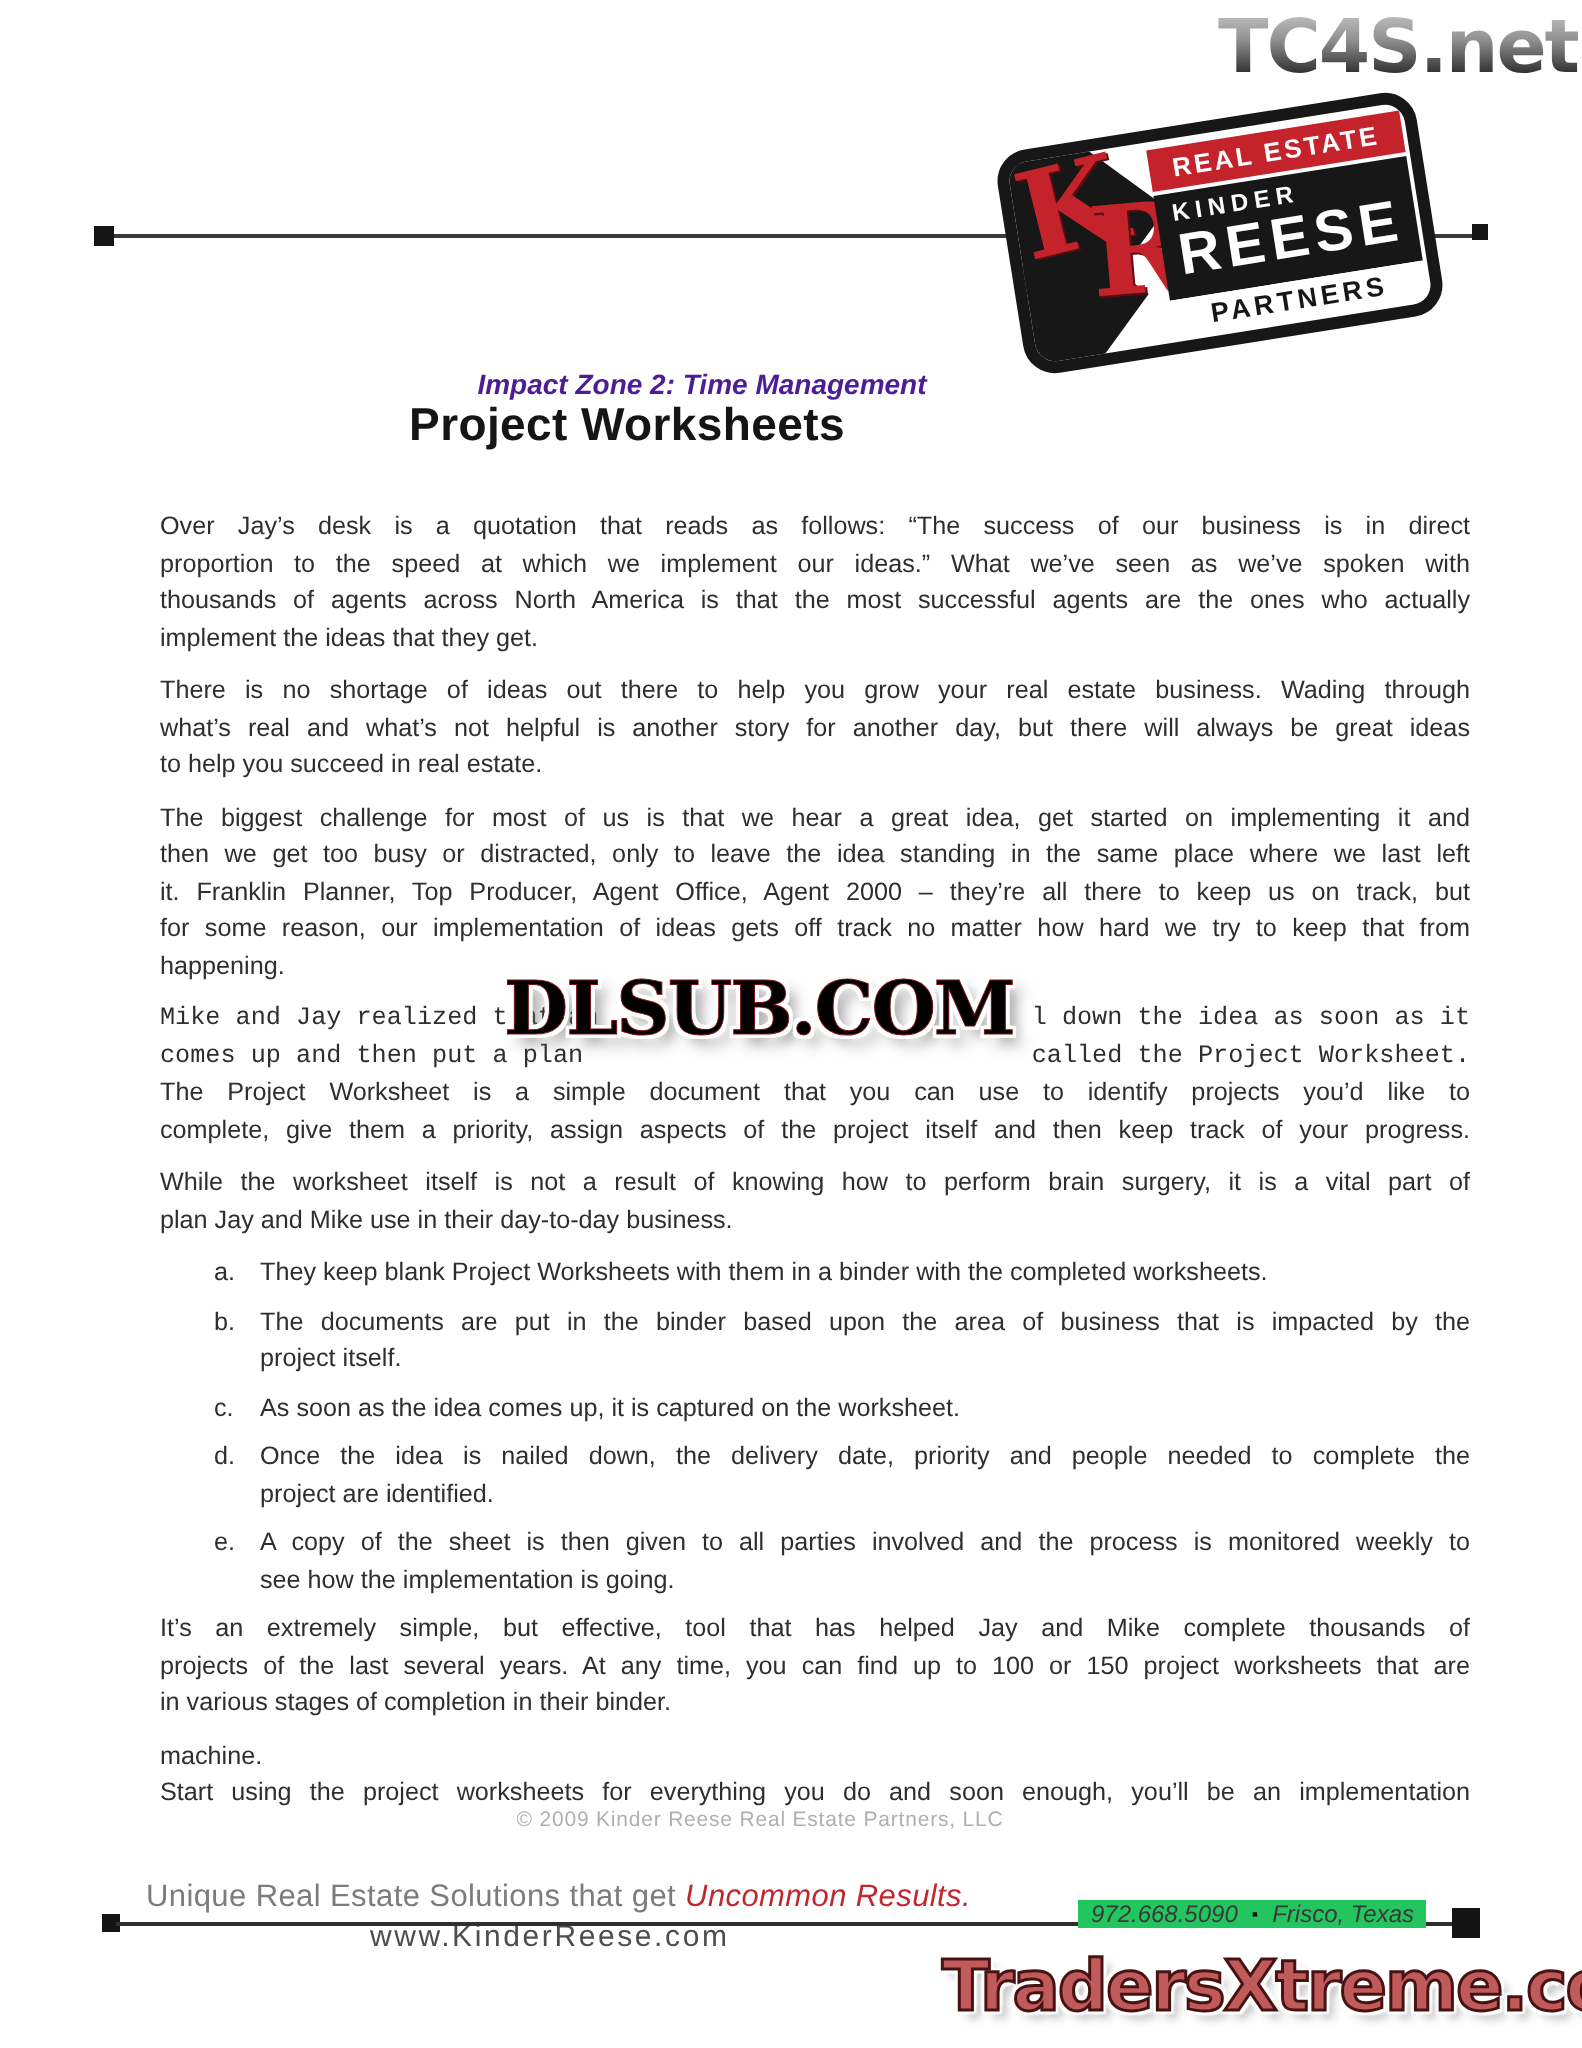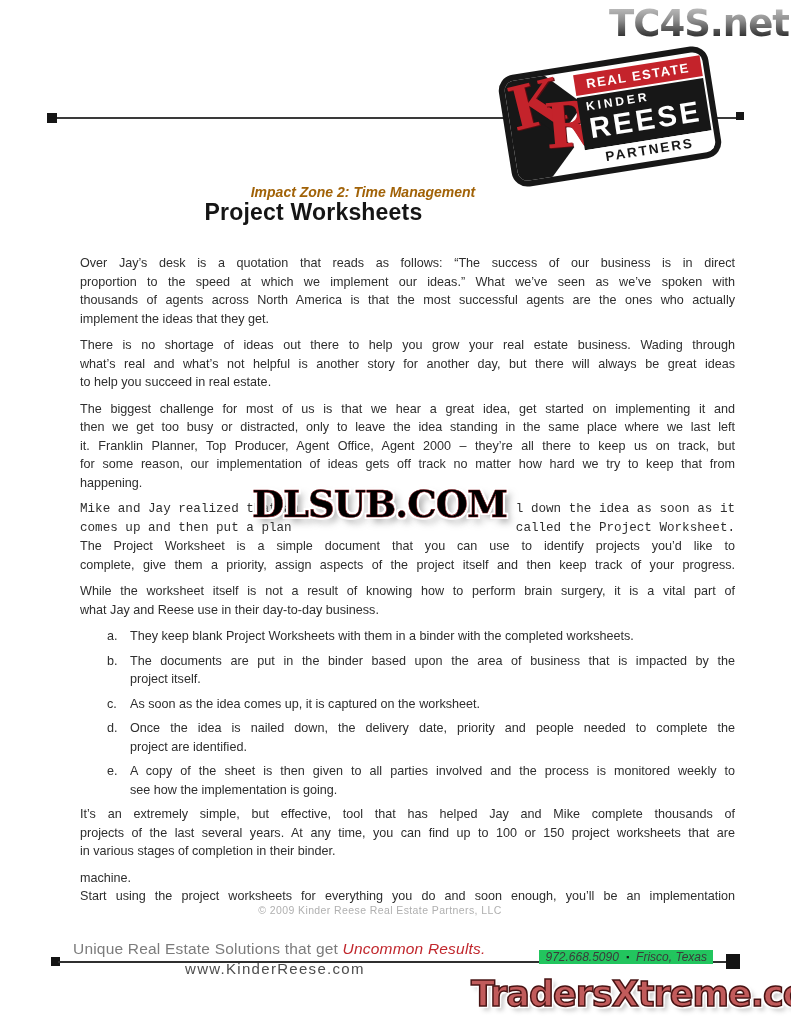--- a/index.html
+++ b/index.html
@@ -33,21 +33,21 @@
   .lg-black{position:absolute;right:2px;top:27px;width:128px;height:53px;background:#171717;
             color:#fff;padding:3px 0 0 8px;box-sizing:border-box;}
   .lg-kinder{font-weight:bold;font-size:12px;letter-spacing:3px;line-height:14px;}
   .lg-reese{font-weight:bold;font-size:29px;letter-spacing:3px;line-height:31px;}
   .lg-partners{position:absolute;right:2px;bottom:2px;width:128px;height:19px;background:#fff;
                color:#171717;font-weight:bold;font-size:13.5px;letter-spacing:2px;line-height:19px;
                text-align:center;}
 
   
   .kicker{position:absolute;left:0;top:184px;width:702px;text-align:center;
-          font-weight:bold;font-style:italic;font-size:14px;color:#a16207;padding-left:12px;}
+          font-weight:bold;font-style:italic;font-size:14px;color:#4c1d95;}
   .title{position:absolute;left:0;top:199px;width:627px;text-align:center;
          font-weight:bold;font-size:23px;color:#151515;letter-spacing:0.2px;}
 
   
   .content{position:absolute;left:80px;top:254px;width:655px;font-size:12.6px;}
   .ln{line-height:18.5px;}
   .j{text-align:justify;text-align-last:justify;}
   .split{display:flex;justify-content:space-between;font-family:Liberation Mono, monospace;}
   .para{margin:0 0 8px 0;}
   .lettered-list{margin:5px 0 3px 0;}
@@ -139,21 +139,21 @@
       <div class="ln split">
         <span>comes up and then put a plan</span>
         <span>called the Project Worksheet.</span>
       </div>
       <div class="ln j">The Project Worksheet is a simple document that you can use to identify projects you’d like to</div>
       <div class="ln j">complete, give them a priority, assign aspects of the project itself and then keep track of your progress.</div>
     </div>
 
     <div class="para">
         <div class="ln j">While the worksheet itself is not a result of knowing how to perform brain surgery, it is a vital part of</div>
-        <div class="ln">what Jay and Reese use in their day-to-day business.</div>
+        <div class="ln">plan Jay and Mike use in their day-to-day business.</div>
       </div>
     <div class="lettered-list">
         <div class="li">
           <span class="mk">a.</span>
           <div class="ln">They keep blank Project Worksheets with them in a binder with the completed worksheets.</div>
         </div>
         <div class="li">
           <span class="mk">b.</span>
           <div class="ln j">The documents are put in the binder based upon the area of business that is impacted by the</div>
           <div class="ln">project itself.</div>

